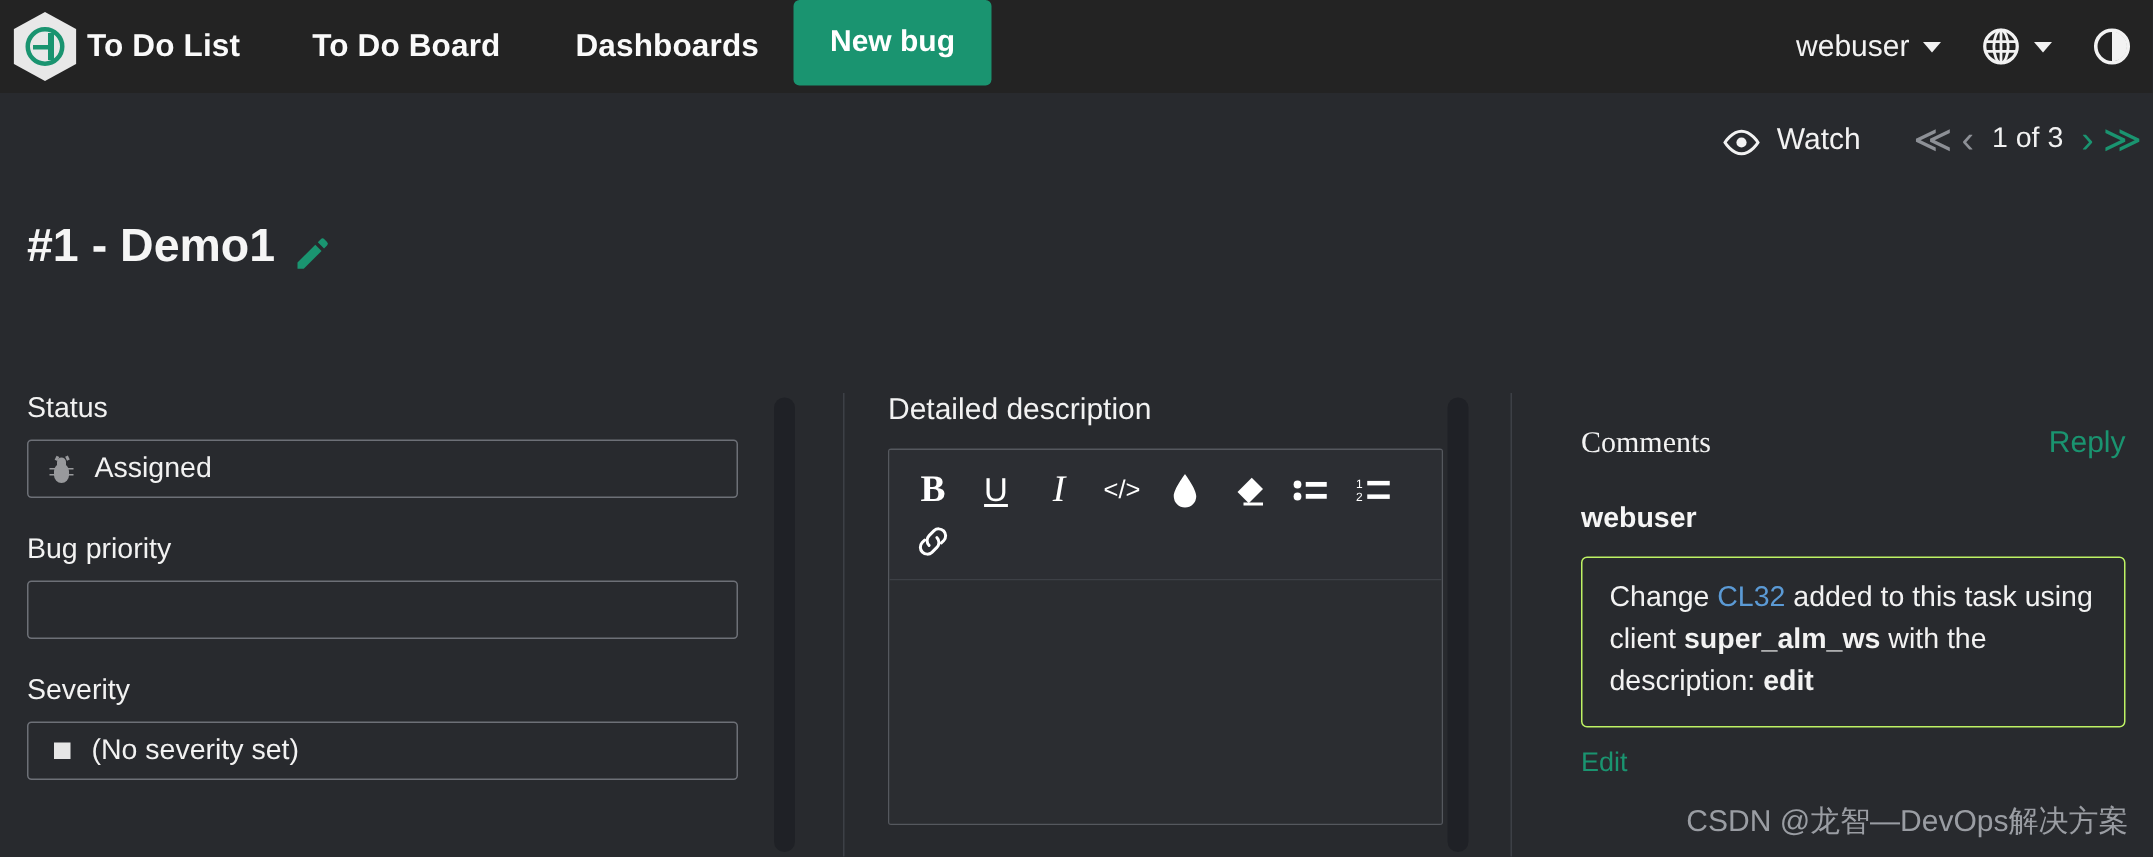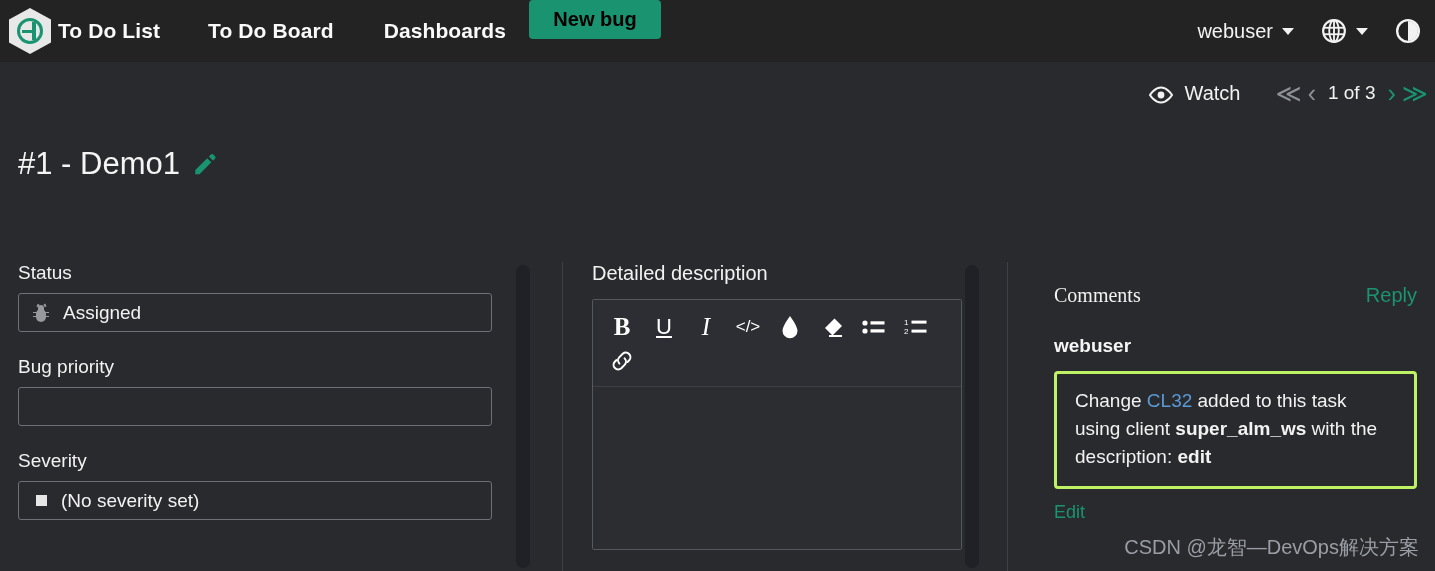--- a/index.html
+++ b/index.html
@@ -45,23 +45,23 @@
   .navlink {
     color: #fafafa; font-size: 21px; font-weight: bold;
     letter-spacing: .1px; white-space: nowrap; cursor: pointer;
   }
   .nav-todolist { }
   .nav-todoboard { margin-left: 48px; }
   .nav-dashboards { margin-left: 50px; }
 
   .newbug-btn {
     position: absolute; left: 529px; top: 0;
-    width: 132px; height: 39px;
+    width: 132px; height: 57px;
     background: #1a9470; border-radius: 4px;
-    color: #000000; font-size: 20px; font-weight: bold;
+    color: #ffffff; font-size: 20px; font-weight: bold;
     display: flex; align-items: center; justify-content: center;
     cursor: pointer; border: none;
   }
 
   .topright {
     position: absolute; right: 14px; top: 0; height: 62px;
     display: flex; align-items: center; gap: 0;
   }
   .user-menu {
     display: flex; align-items: center; gap: 9px;
@@ -94,21 +94,21 @@
   .chev { font-size: 25px; line-height: 1; cursor: pointer; padding: 0 3px; }
   .chev.dim { color: #8d9096; }
   .chev.on  { color: #1a9470; }
   .pager-label {
     color: #f2f2f2; font-size: 19px; margin: 0 9px; white-space: nowrap;
   }
 
   
   .page-title {
     position: absolute; left: 18px; top: 146px;
-    display: flex; align-items: center; gap: 12px;
+    display: flex; align-items: flex-end; gap: 12px; font-weight: bold;
   }
   .page-title .txt { color: #f5f5f5; font-size: 31px; white-space: nowrap; }
 
   
   .col-left  { position: absolute; left: 0;    top: 262px; width: 510px; height: 309px; }
   .col-mid   { position: absolute; left: 570px; top: 262px; width: 390px; height: 309px; }
   .col-right { position: absolute; left: 1014px; top: 262px; width: 421px; height: 309px; }
 
   .divider {
     position: absolute; top: 262px; width: 1px; height: 309px;
@@ -186,21 +186,21 @@
     display: flex; align-items: baseline; justify-content: space-between;
     margin: 0 18px 0 40px; padding-top: 22px;
   }
   .comments-title { color: #f2f2f2; font-size: 20px; font-family: Liberation Serif, serif; }
   .reply-link { color: #1a9470; font-size: 20px; cursor: pointer; }
   .comment-meta { margin: 28px 0 0 40px; display: flex; align-items: baseline; gap: 12px; }
   .comment-author { color: #f5f5f5; font-size: 19px; font-weight: bold; }
   .comment-date { color: #a8abb0; font-size: 19px; }
   .comment-box {
     margin: 14px 18px 0 40px;
-    border: 3px solid #bef264; border-radius: 4px;
+    border: 1px solid #bef264; border-radius: 4px;
     padding: 13px 18px 15px 18px;
     color: #f2f2f2; font-size: 19px; line-height: 1.48;
   }
   .comment-box b { font-weight: bold; }
   .cl-link { color: #5b9ad5; cursor: pointer; }
   .edit-link { color: #1a9470; font-size: 18px; margin: 13px 0 0 40px; cursor: pointer; display:inline-block;}
 
   .watermark {
     position: absolute; right: 16px; bottom: 10px;
     color: #9a9da3; font-size: 20px; white-space: nowrap;

